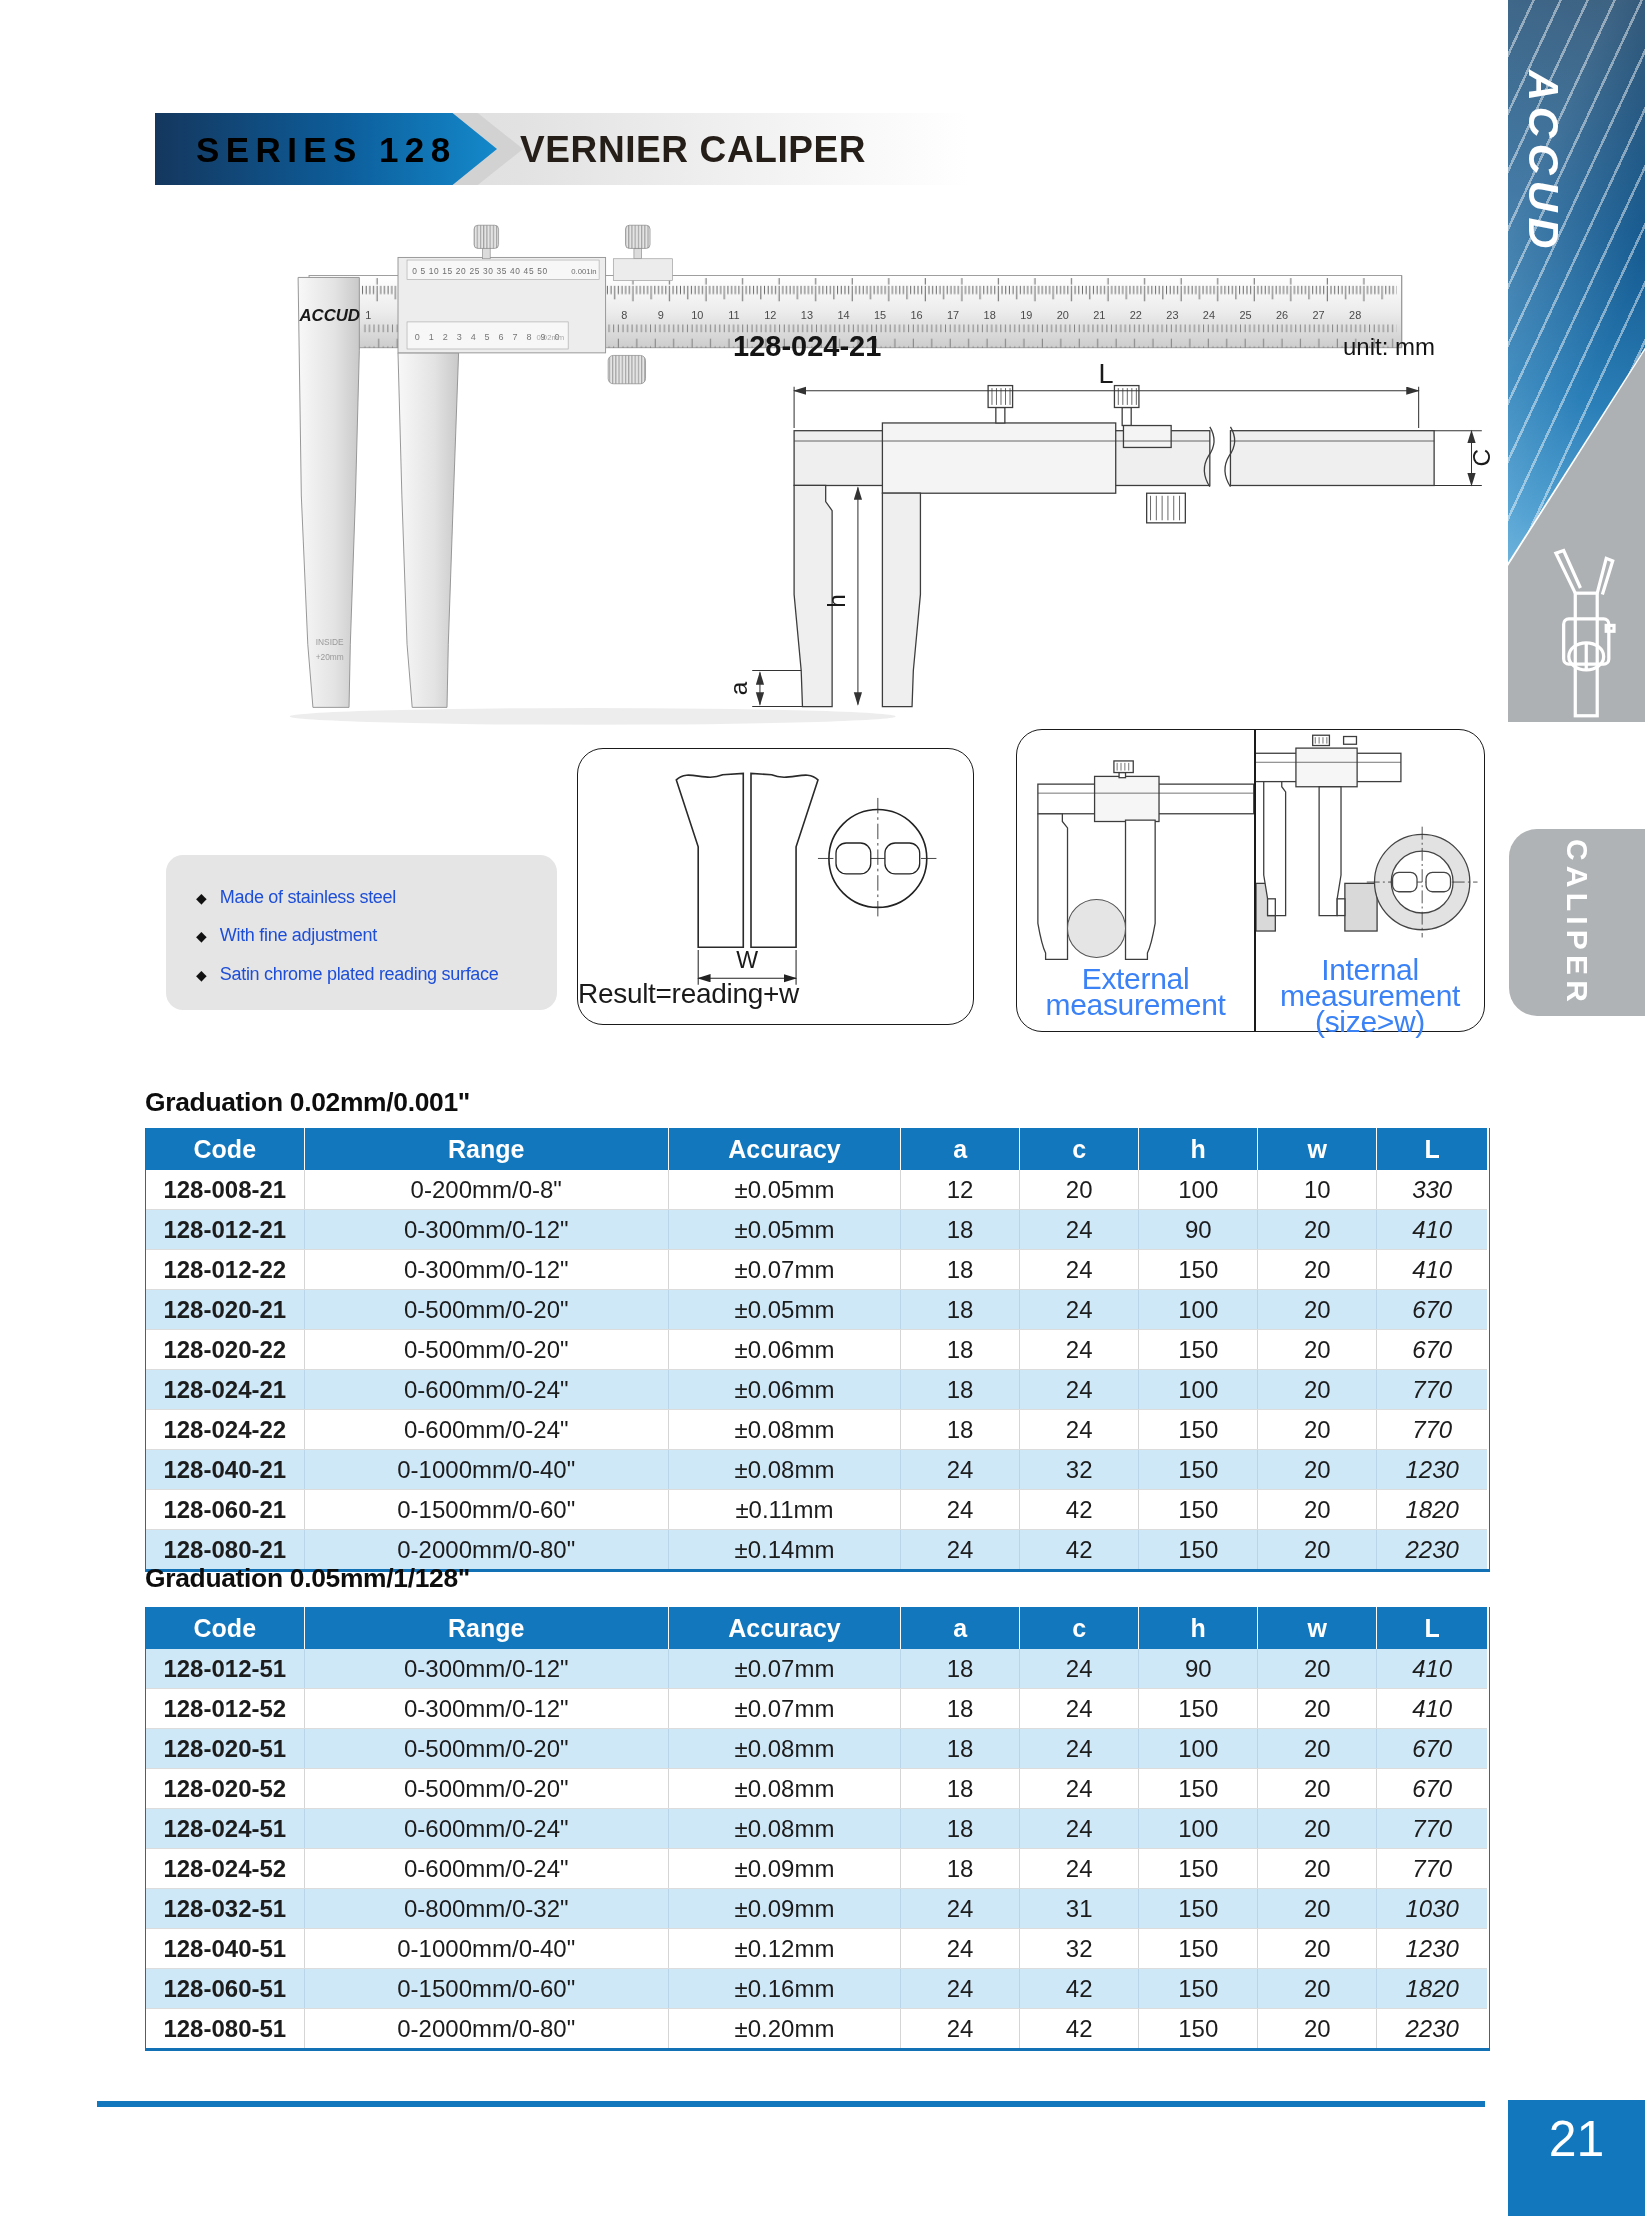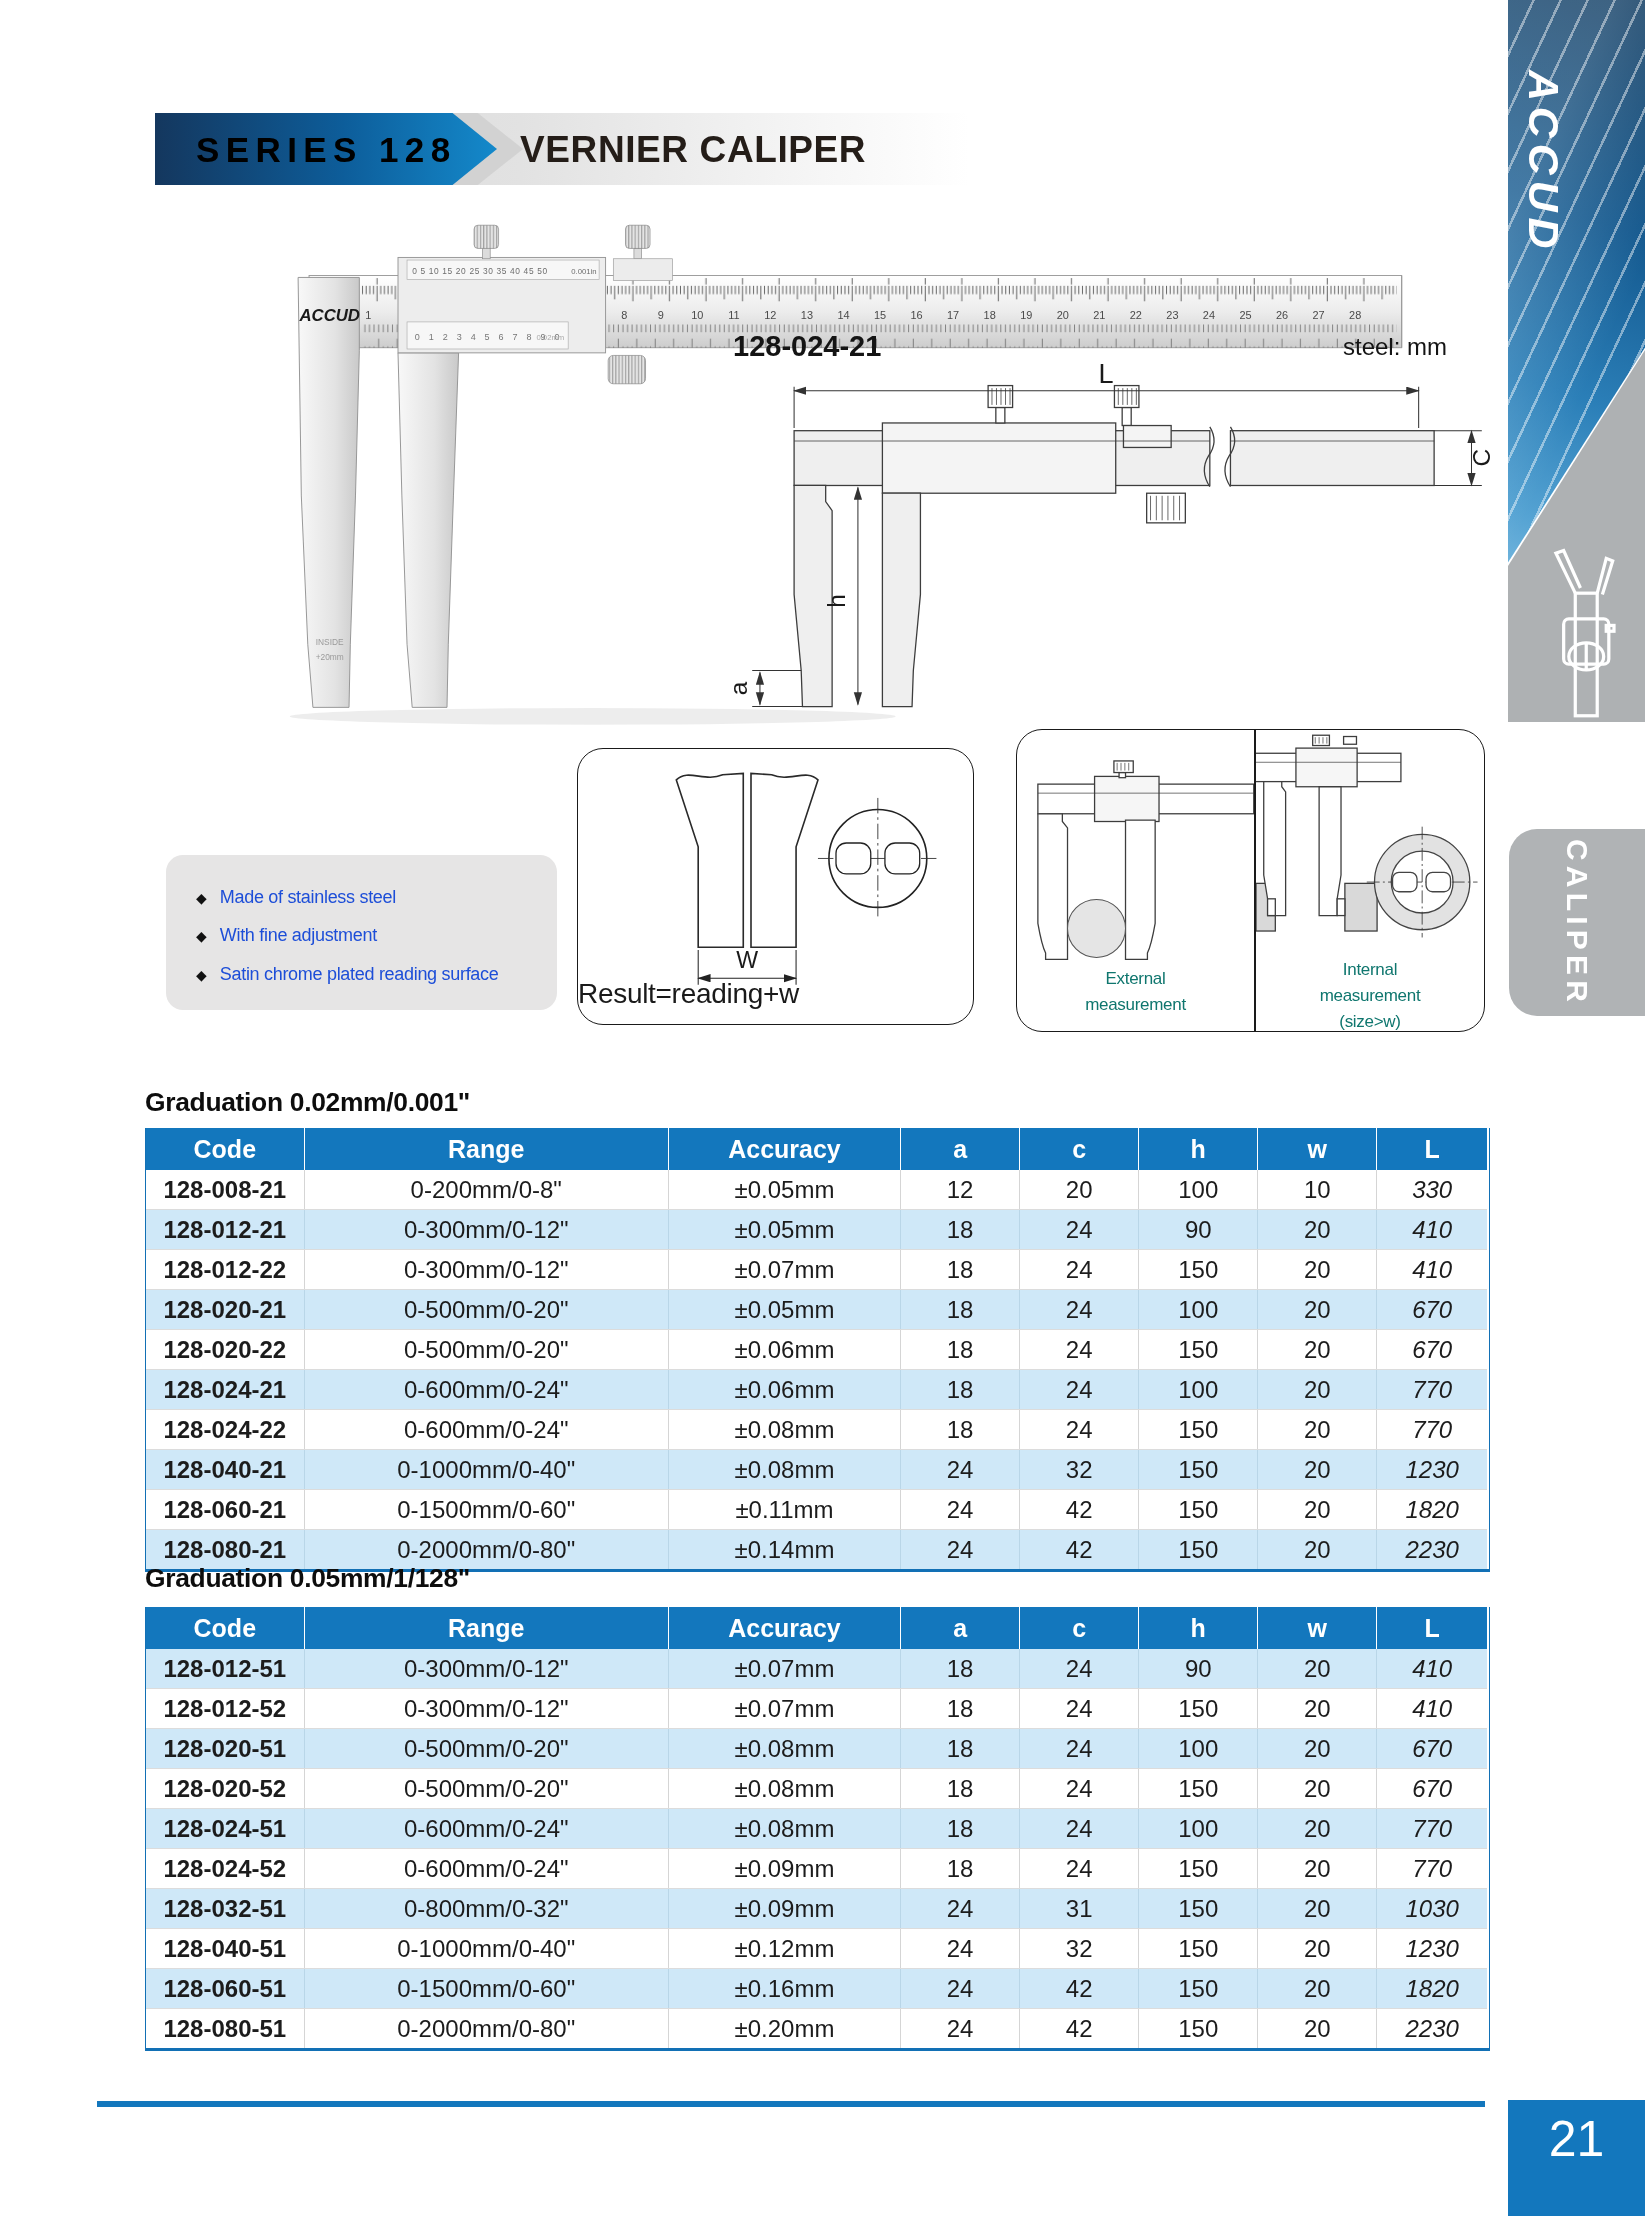--- a/index.html
+++ b/index.html
@@ -45,21 +45,21 @@
     padding:32px 0 0 30px;box-sizing:border-box;}
   .feature-item{display:flex;align-items:baseline;margin-bottom:17.4px;}
   .feature-item .dia{font-size:14px;margin-right:13px;color:#111;}
   .feature-item .txt{font-size:18px;letter-spacing:-0.3px;color:#1d4ed8;}
 
   
   .result-box{left:577px;top:748px;width:397px;height:277px;border:1.9px solid #1a1a1a;border-radius:26px;box-sizing:border-box;}
   .result-formula{position:absolute;left:0;top:229px;width:100%;text-align:left;font-size:28px;color:#1a1a1a;letter-spacing:-0.3px;}
   .meas-box{left:1016px;top:729px;width:469px;height:303px;border:1.9px solid #1a1a1a;border-radius:26px;box-sizing:border-box;}
   .meas-divider{position:absolute;left:237px;top:0;width:1.9px;height:100%;background:#1a1a1a;}
-  .meas-label{position:absolute;text-align:center;font-size:17px;line-height:26px;color:#0f766e;letter-spacing:-0.3px;}
+  .meas-label{position:absolute;text-align:center;font-size:30px;line-height:26px;color:#3b82f6;letter-spacing:-0.3px;}
   .ext-label{left:0;top:236px;width:237px;}
   .int-label{left:239px;top:227px;width:228px;}
 
   
   .grad-title{font-size:26.4px;font-weight:bold;color:#0d0d0d;letter-spacing:-0.3px;}
   .tbl-wrap{width:1345px;border-left:1.9px solid #1270b5;border-right:1.9px solid #1270b5;border-bottom:3.9px solid #1270b5;box-sizing:border-box;}
   table.spec{border-collapse:collapse;table-layout:fixed;width:1341px;}
   table.spec th{background:#1377bd;color:#ffffff;font-size:25px;font-weight:bold;height:40px;
     border-right:1.3px solid #ffffff;text-align:center;}
   table.spec th:last-child{border-right:none;}
@@ -206,21 +206,21 @@
     <g>
       <rect x="684" y="86" width="12" height="16" fill="#dcdcdc" stroke="#8a8a8a"></rect>
       <rect x="671" y="50" width="38" height="36" rx="6" fill="url(#knurl)" stroke="#808080"></rect>
     </g>
     <rect x="652" y="102" width="92" height="34" fill="#ececec" stroke="#999"></rect>
     <rect x="644" y="252" width="58" height="44" rx="8" fill="url(#knurl)" stroke="#808080"></rect>
     <line x1="1875" y1="128" x2="1875" y2="240" stroke="#9c9c9c" stroke-width="2"></line>
   </svg>
 
   <div class="abs code-label">128-024-21</div>
-  <div class="abs unit-label">steel: mm</div>
+  <div class="abs unit-label">unit: mm</div>
 
   <svg class="abs" style="left:729px;top:361px;" width="767" height="374" viewBox="0 0 1190 580">
     <defs>
       <marker id="arr" markerWidth="14" markerHeight="10" refX="12" refY="4" orient="auto-start-reverse">
         <path d="M0,0 L13,4 L0,8 Z" fill="#333"></path>
       </marker>
     </defs>
     <g stroke="#3d3d3d" stroke-width="2" fill="#efefef">
 
       <rect x="101" y="108" width="645" height="85"></rect>

